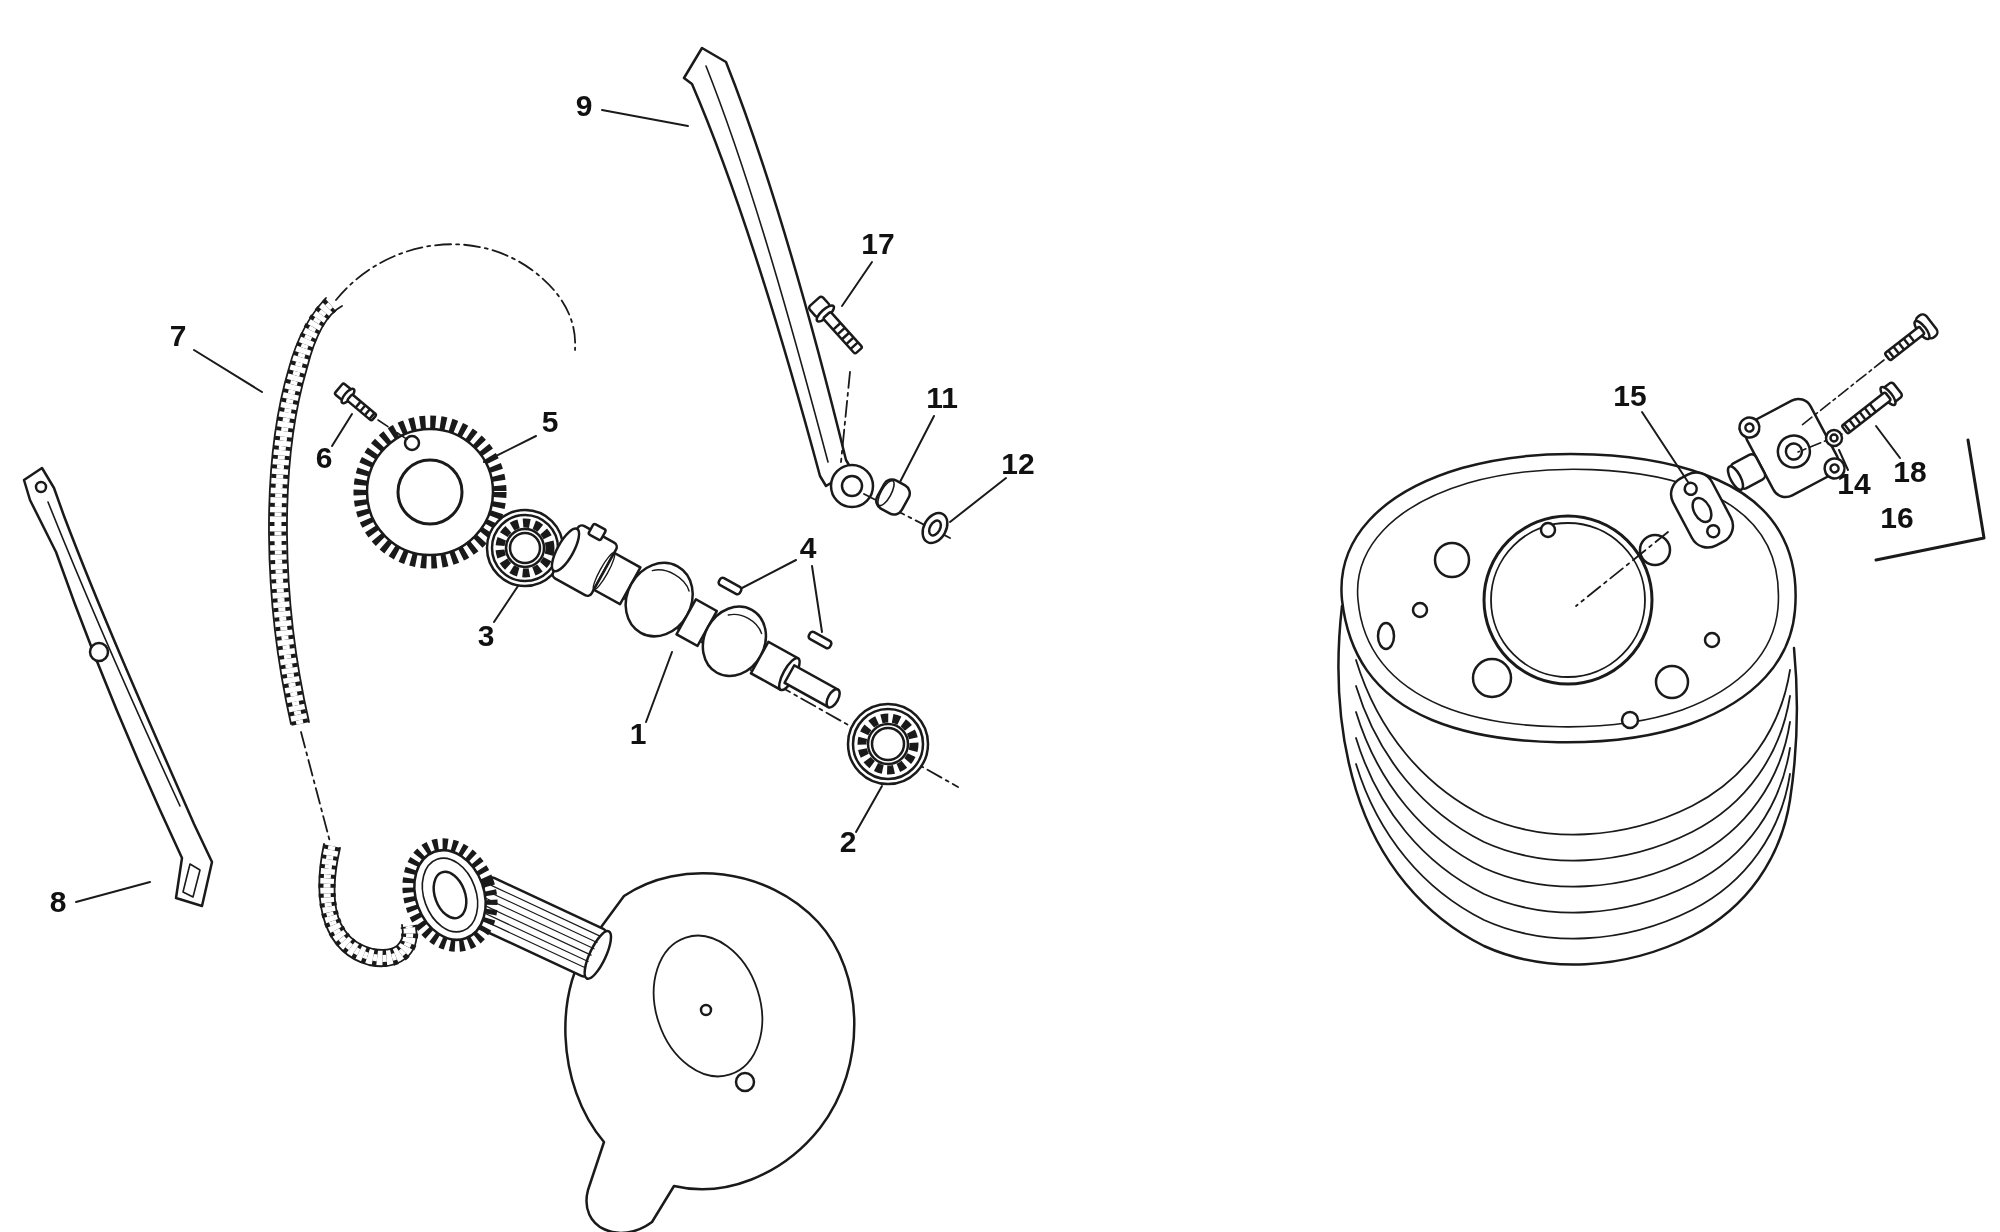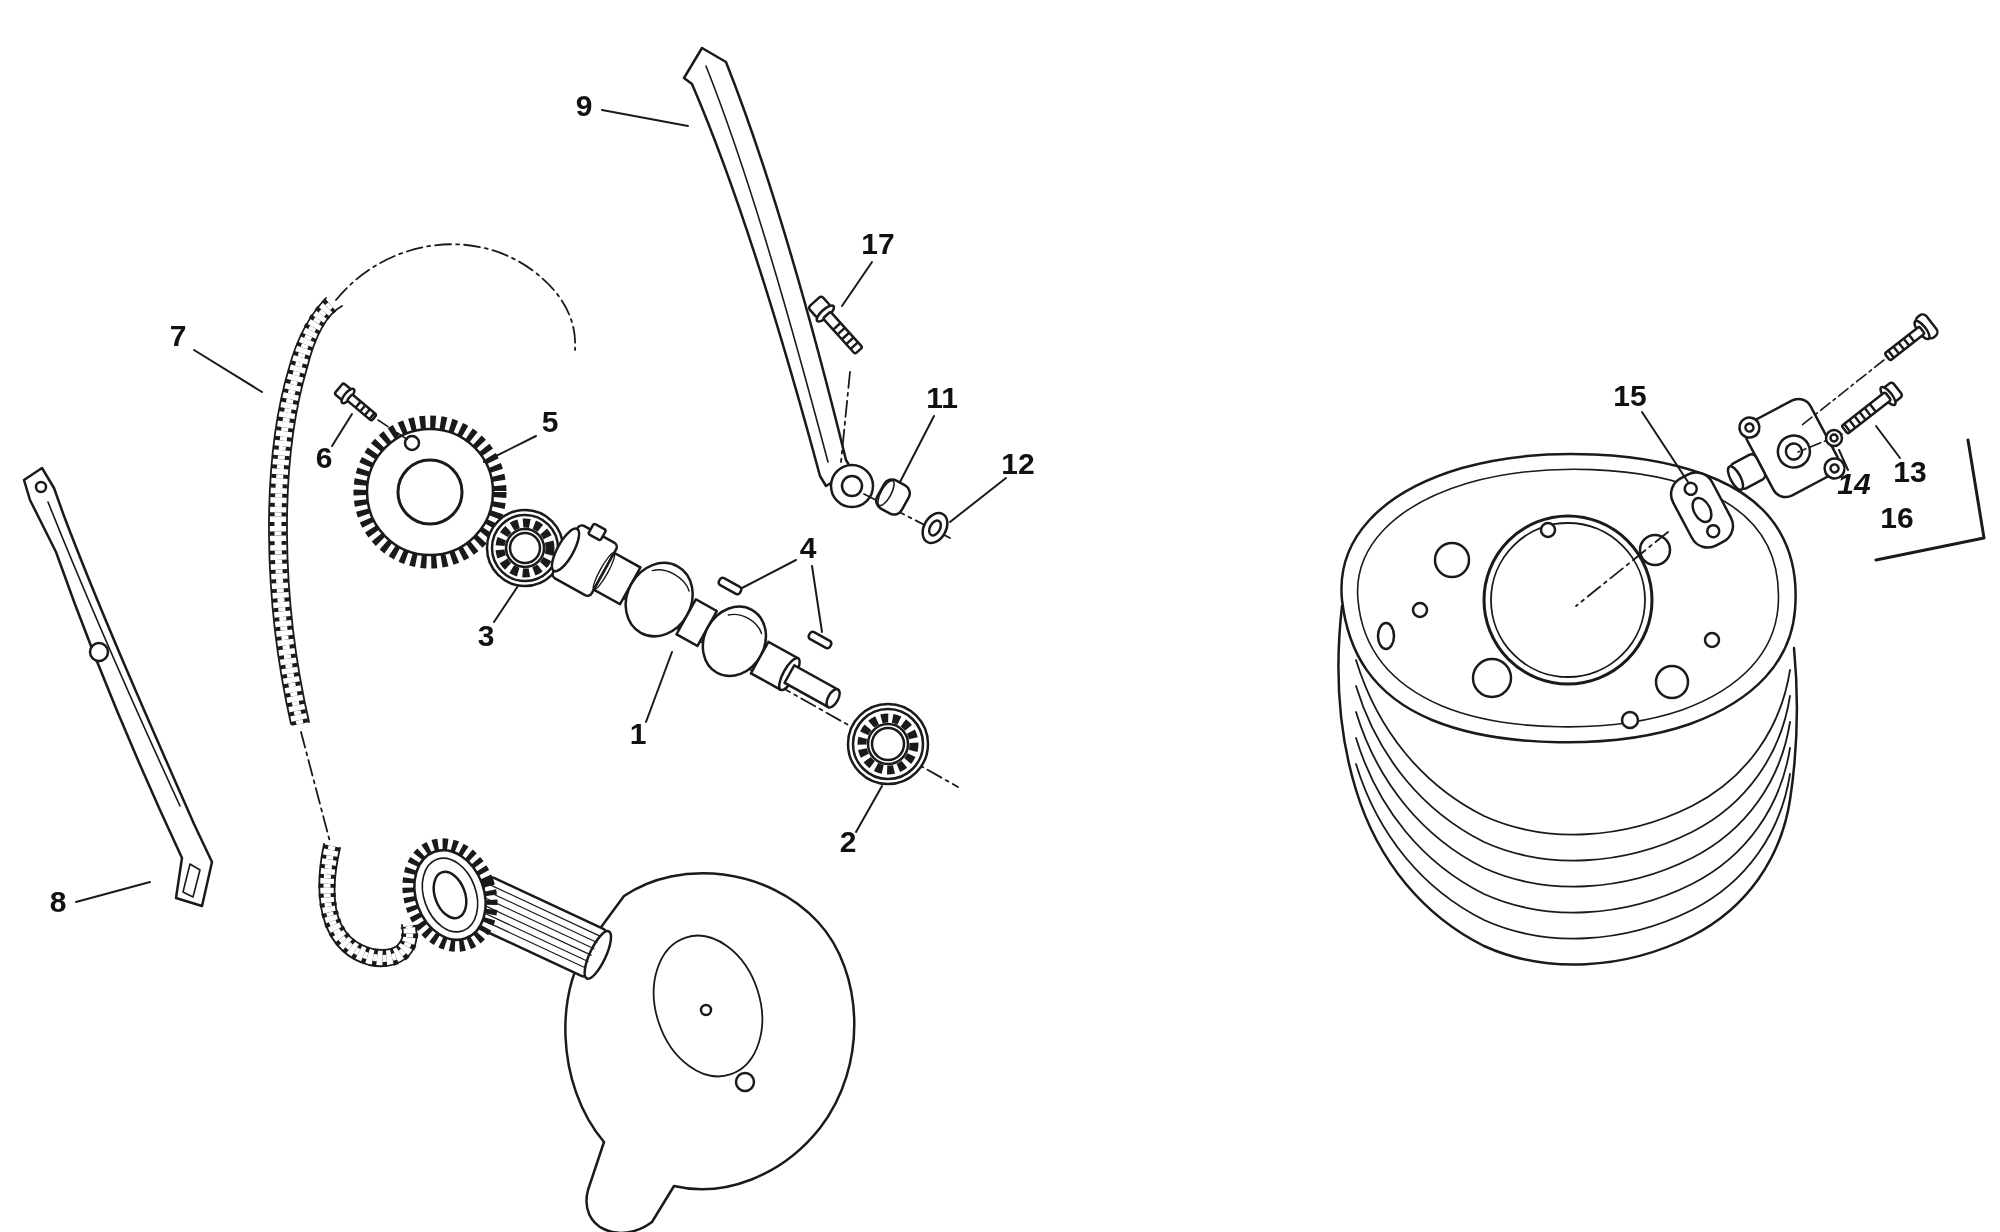--- a/index.html
+++ b/index.html
@@ -25,21 +25,21 @@
   .lbl-4{left:784px;top:530px;}
   .lbl-5{left:526px;top:404px;}
   .lbl-6{left:300px;top:440px;}
   .lbl-7{left:154px;top:318px;}
   .lbl-8{left:34px;top:884px;}
   .lbl-9{left:560px;top:88px;}
   .lbl-10{left:854px;top:226px;}
   .lbl-11{left:918px;top:380px;}
   .lbl-12{left:994px;top:446px;}
   .lbl-13{left:1886px;top:454px;}
-  .lbl-14{left:1830px;top:466px;font-style:italic;}
+  .lbl-14{left:1830px;top:466px;}
   .lbl-15{left:1606px;top:378px;text-align:center;}
   .lbl-16{left:1873px;top:500px;}
 </style>
 </head>
 <body>
 
 <div class="stage">
 
 <svg width="2000" height="1232" viewBox="0 0 2000 1232">
   <g stroke="#1a1a1a" stroke-width="2.5" fill="none" stroke-linecap="round" stroke-linejoin="round">
@@ -311,18 +311,18 @@
 <div class="part-label lbl-3">3</div>
 <div class="part-label lbl-4">4</div>
 <div class="part-label lbl-5">5</div>
 <div class="part-label lbl-6">6</div>
 <div class="part-label lbl-7">7</div>
 <div class="part-label lbl-8">8</div>
 <div class="part-label lbl-9">9</div>
 <div class="part-label lbl-10">17</div>
 <div class="part-label lbl-11">11</div>
 <div class="part-label lbl-12">12</div>
-<div class="part-label lbl-13">13</div>
+<div class="part-label lbl-13">18</div>
 <div class="part-label lbl-14">14</div>
 <div class="part-label lbl-15">15</div>
 <div class="part-label lbl-16">16</div>
 
 </div>
 
 </body></html>

